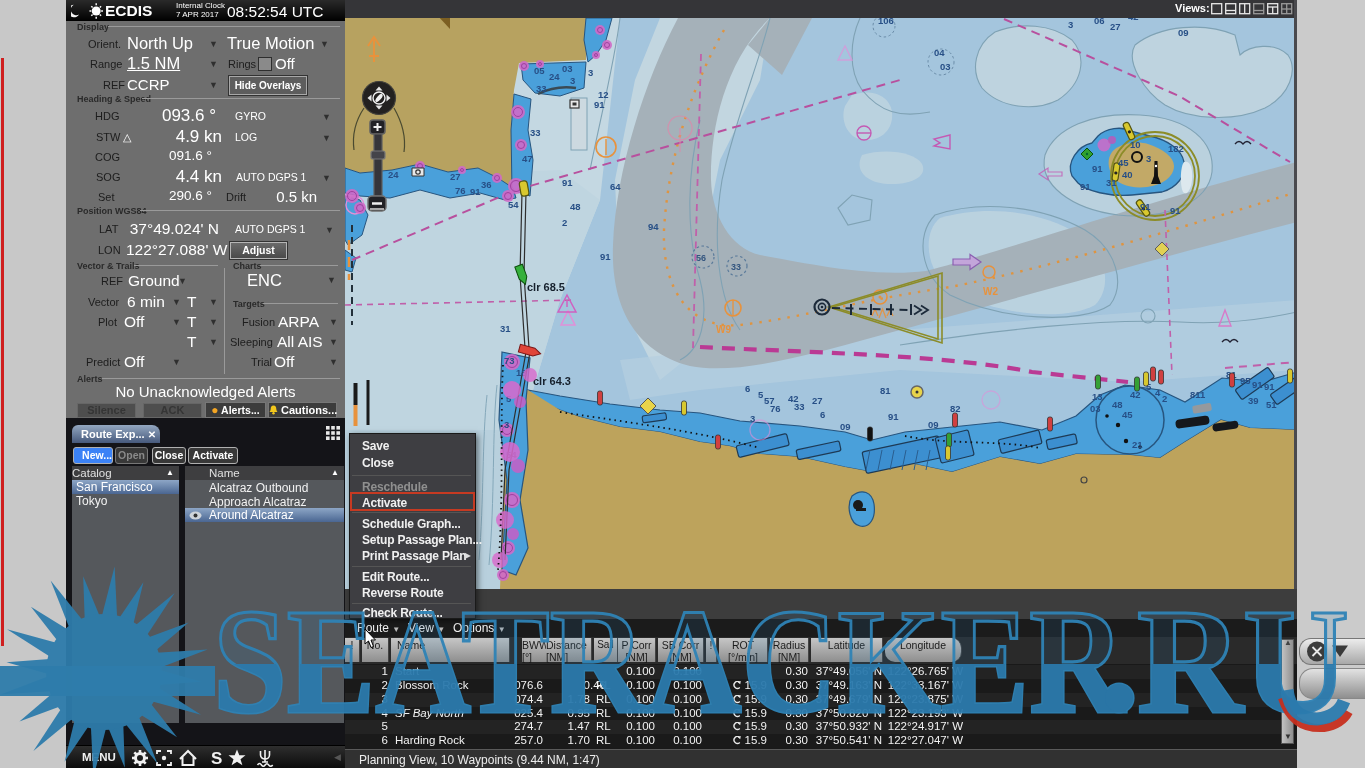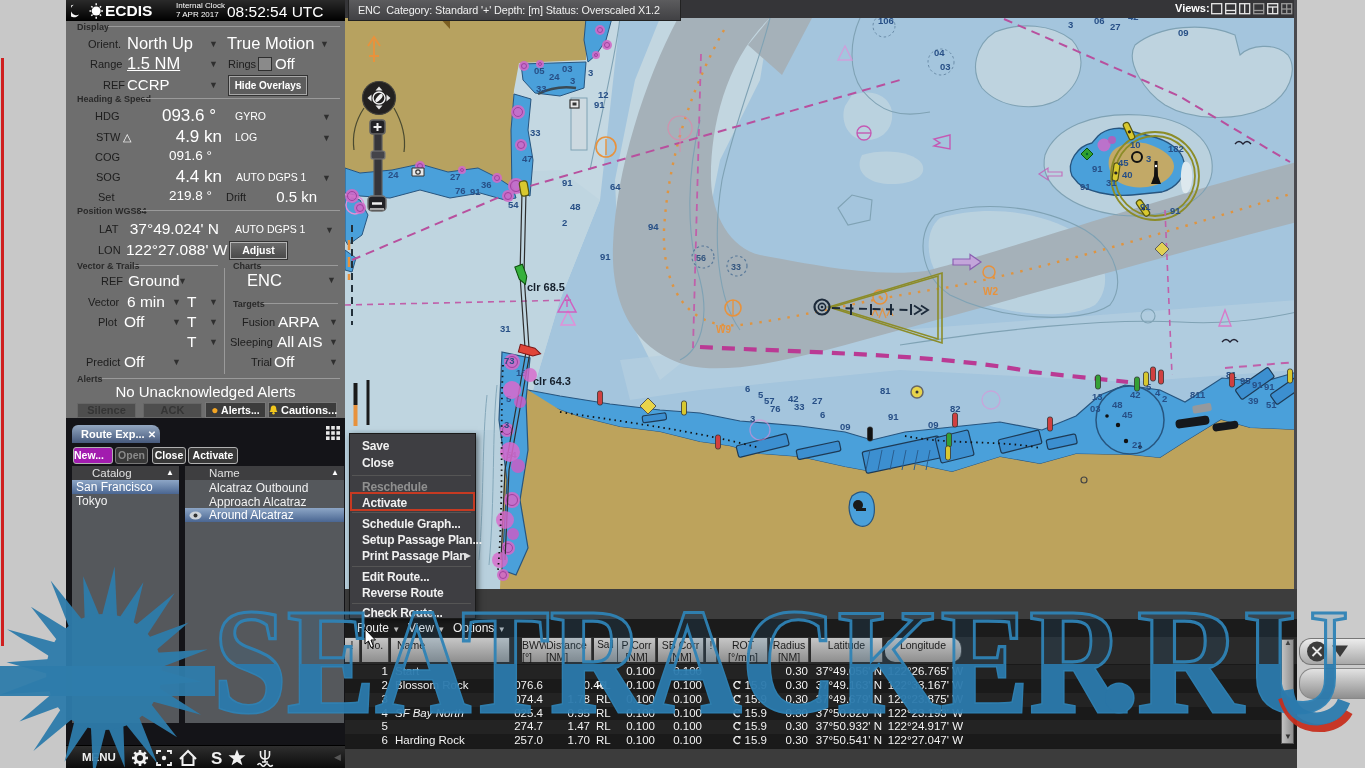--- a/index.html
+++ b/index.html
@@ -94,21 +94,21 @@
 
     <span class="lbl" style="left:29px;top:130px;">COG</span>
     <span class="val" style="left:88px;top:127px;font-size:13.5px;width:58px;text-align:right;">091.6 °</span>
 
     <span class="lbl" style="left:30px;top:150px;">SOG</span>
     <span class="val" style="left:88px;top:146px;font-size:17px;width:68px;text-align:right;">4.4 kn</span>
     <span class="val" style="left:170px;top:150px;font-size:10.5px;">AUTO DGPS 1</span>
     <span class="dd" style="left:256px;top:152px;">▼</span>
 
     <span class="lbl" style="left:32px;top:170px;">Set</span>
-    <span class="val" style="left:88px;top:167px;font-size:13.5px;width:58px;text-align:right;">219.8 °</span>
+    <span class="val" style="left:88px;top:167px;font-size:13.5px;width:58px;text-align:right;">290.6 °</span>
     <span class="lbl" style="left:160px;top:170px;">Drift</span>
     <span class="val" style="left:196px;top:167px;font-size:15px;width:55px;text-align:right;">0.5 kn</span>
     <span class="seclbl" style="left:11px;top:185px;">Position WGS84</span>
     <div class="secline" style="left:74px;top:189px;width:200px;"></div>
 
     <span class="lbl" style="left:33px;top:202px;">LAT</span>
     <span class="val" style="left:63px;top:199px;font-size:15.5px;width:90px;text-align:right;">37°49.024' N</span>
     <span class="val" style="left:169px;top:202px;font-size:10.5px;">AUTO DGPS 1</span>
     <span class="dd" style="left:259px;top:204px;">▼</span>
 
@@ -179,26 +179,26 @@
           <rect x="11.4" y="1" width="3.6" height="3.6"></rect>
         <rect x="1" y="6.2" width="3.6" height="3.6"></rect>
           <rect x="6.2" y="6.2" width="3.6" height="3.6"></rect>
           <rect x="11.4" y="6.2" width="3.6" height="3.6"></rect>
         <rect x="1" y="11.4" width="3.6" height="3.6"></rect>
           <rect x="6.2" y="11.4" width="3.6" height="3.6"></rect>
           <rect x="11.4" y="11.4" width="3.6" height="3.6"></rect>
       </g>
     </svg>
 
-    <span class="abs" style="left:7px;top:29px;width:38px;height:15px;background:#a21caf;border:1.5px solid #b0b0b0;border-radius:3px;color:#fff;font-weight:bold;font-size:10.5px;text-align:left;line-height:15px;">New...</span>
+    <span class="abs" style="left:7px;top:29px;width:38px;height:15px;background:#3b82f6;border:1.5px solid #b0b0b0;border-radius:3px;color:#fff;font-weight:bold;font-size:10.5px;text-align:right;line-height:15px;">New...</span>
     <span class="abs" style="left:49px;top:29px;width:31px;height:15px;background:#383838;border:1.5px solid #777;border-radius:3px;color:#8a8a8a;font-weight:bold;font-size:10.5px;text-align:center;line-height:15px;">Open</span>
     <span class="abs" style="left:86px;top:29px;width:32px;height:15px;background:#383838;border:1.5px solid #b0b0b0;border-radius:3px;color:#fff;font-weight:bold;font-size:10.5px;text-align:center;line-height:15px;">Close</span>
     <span class="abs" style="left:122px;top:29px;width:48px;height:15px;background:#383838;border:1.5px solid #b0b0b0;border-radius:3px;color:#fff;font-weight:bold;font-size:10.5px;text-align:center;line-height:15px;">Activate</span>
 
-    <div class="abs" style="left:6px;top:48px;width:107px;height:14px;background:#3e3e40;color:#e0e0e0;font-size:11.5px;line-height:14px;padding-left:20px;box-sizing:border-box;">Catalog<span style="position:absolute;right:5px;color:#fff;font-size:8px;">▲</span></div>
+    <div class="abs" style="left:6px;top:48px;width:107px;height:14px;background:#3e3e40;color:#e0e0e0;font-size:11.5px;line-height:14px;padding-left:0;box-sizing:border-box;">Catalog<span style="position:absolute;right:5px;color:#fff;font-size:8px;">▲</span></div>
     <div class="abs" style="left:119px;top:48px;width:159px;height:14px;background:#3e3e40;color:#e0e0e0;font-size:11.5px;line-height:14px;padding-left:24px;box-sizing:border-box;">Name<span style="position:absolute;right:5px;color:#fff;font-size:8px;">▲</span></div>
 
     <div class="abs" style="left:6px;top:62px;width:107px;height:243px;background:#55585c;"></div>
     <div class="abs" style="left:119px;top:62px;width:159px;height:243px;background:#55585c;"></div>
     <div class="abs" style="left:6px;top:62px;width:107px;height:14px;background:linear-gradient(#8dA6c6,#4a6692);color:#fff;font-size:12px;line-height:14px;padding-left:4px;box-sizing:border-box;">San Francisco</div>
     <div class="abs" style="left:10px;top:76px;color:#f2f2f2;font-size:12px;">Tokyo</div>
     <div class="abs" style="left:143px;top:63px;color:#f2f2f2;font-size:12px;">Alcatraz Outbound</div>
     <div class="abs" style="left:143px;top:77px;color:#f2f2f2;font-size:12px;">Approach Alcatraz</div>
     <div class="abs" style="left:119px;top:90px;width:159px;height:14px;background:linear-gradient(#8da6c6,#4a6692);color:#fff;font-size:12px;line-height:14px;padding-left:24px;box-sizing:border-box;">Around Alcatraz</div>
     <svg class="abs" style="left:123px;top:93px;" width="13" height="9" viewBox="0 0 13 9">
@@ -263,21 +263,20 @@
           <line x1="56.7" y1="4" x2="66.7" y2="4"></line>
           <line x1="61.7" y1="4" x2="61.7" y2="10.7"></line>
       </g>
       <g fill="none" stroke="#9a9a9a" stroke-width="1.3">
         <rect x="70.7" y="0.7" width="10" height="10"></rect>
           <line x1="70.7" y1="6" x2="80.7" y2="6"></line>
           <line x1="75.7" y1="0.7" x2="75.7" y2="10.7"></line>
       </g>
     </svg>
   </div>
-  <div class="abs" id="enctab">ENC&nbsp;&nbsp;Category: Standard '+' Depth: [m] Status: Overscaled X1.2</div>
   <div class="abs" id="chartsvg" style="left:0;top:18px;width:952px;height:571px;filter:blur(0.35px);">
     <svg width="952" height="571" viewBox="345 18 952 571" style="position:absolute;left:0;top:0;">
     <rect x="345" y="18" width="952" height="571" fill="#c4d8e2"></rect>
     <path d="M620,18 L1297,18 L1297,589 L345,589 L345,430 L500,430 L530,400 L560,300 L600,200 Z" fill="#a4c5dd"></path>
     <path d="M345,240 L520,200 L560,260 L540,360 L500,430 L345,430 Z" fill="#c4d8e2" opacity="0"></path>
     <path d="M660,18 L770,18 L760,80 L720,160 L700,260 L710,340 L660,380 L620,300 L615,180 L635,80 Z" fill="#c2d6e0"></path>
     <path d="M345,180 L560,170 L600,200 L560,300 L530,400 L500,430 L345,430 Z" fill="#bfd5e0"></path>
     <path d="M345,430 L500,430 L520,470 L505,589 L345,589 Z" fill="#b8d0dd"></path>
     <path d="M995,32 C1020,22 1052,24 1072,40 C1088,58 1082,84 1058,100 C1034,112 1000,108 982,88 C970,70 975,45 995,32 Z" fill="#bed3df"></path>
     <path d="M1135,45 C1160,25 1205,22 1235,35 L1240,55 C1250,45 1275,42 1288,55 C1298,70 1290,95 1265,108 C1235,122 1190,120 1165,105 C1145,92 1125,62 1135,45 Z" fill="#bed3df"></path>
@@ -727,20 +726,23 @@
             </svg> 15.9</span>
           <span class="abs" style="left:425px;width:38px;text-align:right;">0.30</span>
           <span class="abs" style="left:466px;width:71px;text-align:right;">37°50.541' N</span>
           <span class="abs" style="left:540px;width:78px;text-align:right;">122°27.047' W</span>
         </div>
     </div>
     <div class="abs" style="left:936px;top:50px;width:13px;height:105px;background:linear-gradient(90deg,#c2c2c2,#8f8f8f);border:1px solid #555;box-sizing:border-box;">
       <span class="abs" style="left:2px;top:-2px;color:#444;font-size:8px;">▲</span>
       <span class="abs" style="left:2px;top:92px;color:#333;font-size:8px;">▼</span>
     </div>
+    <div class="abs" style="left:0;top:160px;width:952px;height:19px;background:#313131;border-top:1px solid #5a5a5a;color:#ececec;font-size:12px;">
+      <span class="abs" style="left:14px;top:3px;">Planning View, 10 Waypoints (9.44 NM, 1:47)</span>
+    </div>
   </div>
 </div>
 
 <div class="abs" style="left:1294px;top:0;width:3px;height:589px;background:#4a4a4e;z-index:2;"></div>
 <div class="abs" id="rightgutter"></div>
 
 <div class="abs" id="ctxmenu" style="left:349px;top:433px;width:125px;height:184px;background:#3e3e42;border:1px solid #1a1a1a;box-shadow:2px 2px 6px rgba(0,0,0,0.5);z-index:6;">
   <span class="menuitem" style="top:5px;">Save</span>
   <span class="menuitem" style="top:22px;">Close</span>
   <div class="abs" style="left:2px;top:41px;width:119px;height:1px;background:#555;"></div>

